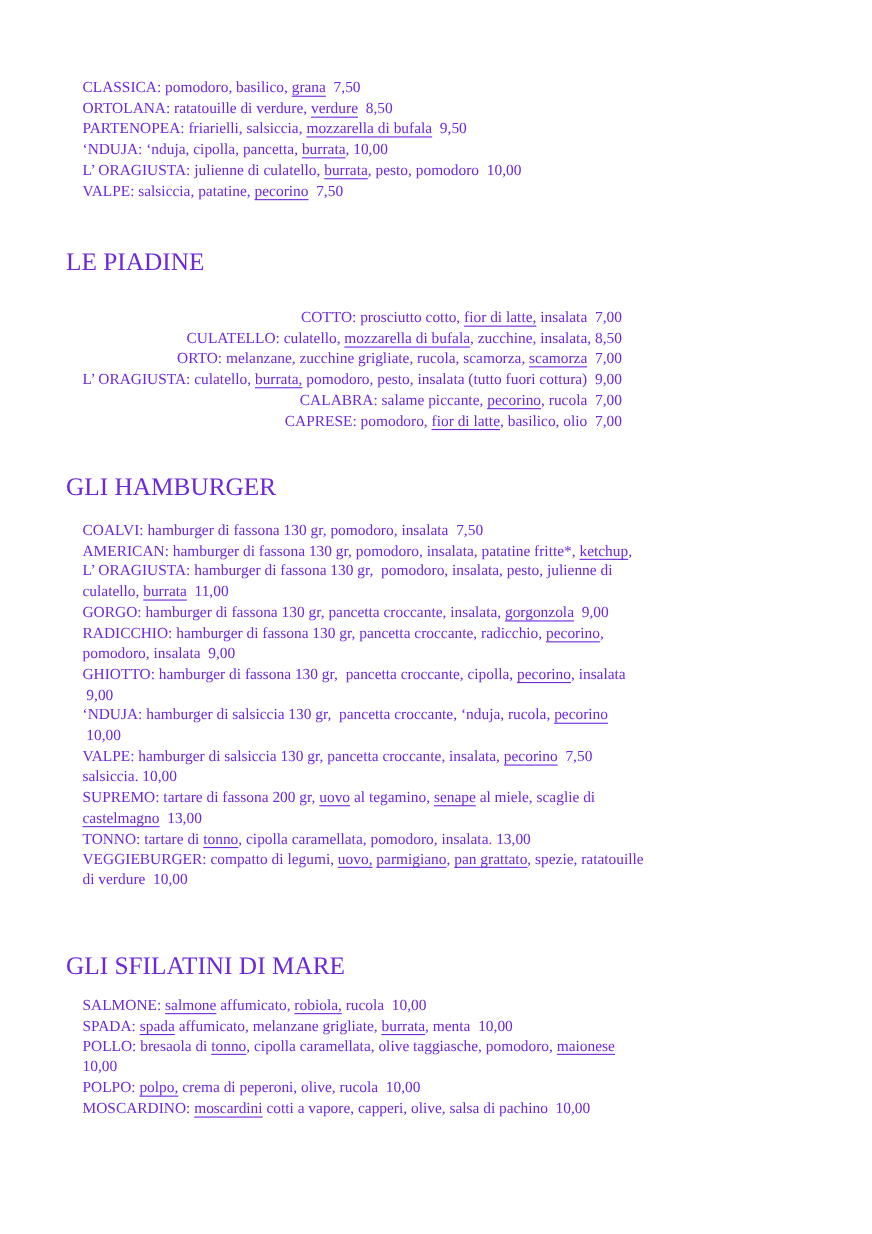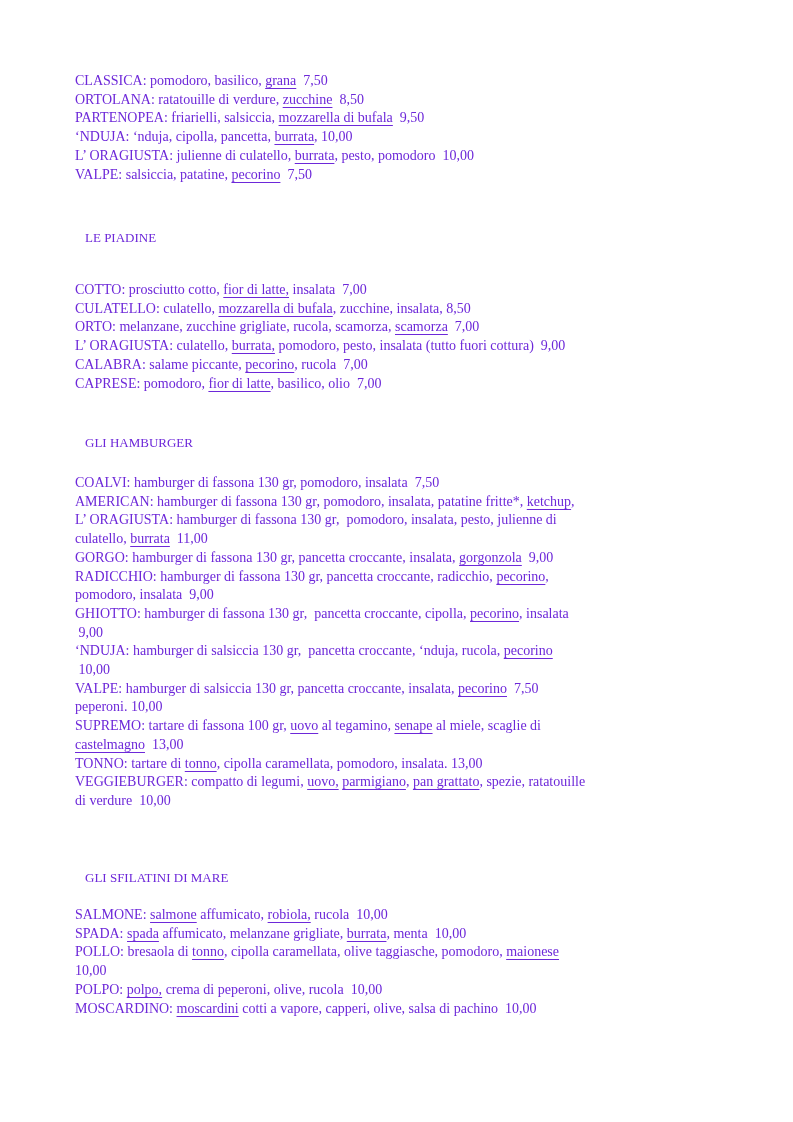--- a/index.html
+++ b/index.html
@@ -20,49 +20,49 @@
     position: absolute;
     left: 75px;
     font-size: 14px;
     line-height: 18.7px;
   }
   .menu-list .line {
     white-space: pre;
   }
   .heading {
     position: absolute;
-    left: 85px;
+    left: 60px;
     margin: 0;
-    font-size: 13px;
+    font-size: 23px;
     font-weight: 400;
     line-height: 20px;
     white-space: pre;
   }
   .u {
     text-decoration: underline;
     text-decoration-thickness: 1px;
     text-underline-offset: 2.5px;
   }
   #list-pizze     { top: 72px;  }
   #heading-piadine{ top: 228px; }
-  #list-piadine   { top: 281px; }
+  #list-piadine   { top: 281px; text-align: right; }
   #heading-hamburger { top: 433px; }
   #list-hamburger { top: 474px; }
   #heading-sfilatini { top: 868px; }
   #list-sfilatini { top: 906px; }
 </style>
 </head>
 <body>
 
 <div class="page">
 
   <section>
     <div class="menu-list" id="list-pizze">
         <div class="line"><span>CLASSICA: pomodoro, basilico, </span><span class="u">grana</span><span>  7,50</span></div>
-        <div class="line"><span>ORTOLANA: ratatouille di verdure, </span><span class="u">zucchine</span><span>  8,50</span></div>
+        <div class="line"><span>ORTOLANA: ratatouille di verdure, </span><span class="u">verdure</span><span>  8,50</span></div>
         <div class="line"><span>PARTENOPEA: friarielli, salsiccia, </span><span class="u">mozzarella di bufala</span><span>  9,50</span></div>
         <div class="line"><span>‘NDUJA: ‘nduja, cipolla, pancetta, </span><span class="u">burrata</span><span>, 10,00</span></div>
         <div class="line"><span>L’ ORAGIUSTA: julienne di culatello, </span><span class="u">burrata</span><span>, pesto, pomodoro  10,00</span></div>
         <div class="line"><span>VALPE: salsiccia, patatine, </span><span class="u">pecorino</span><span>  7,50</span></div>
       </div>
   </section>
 
   <section>
     <h2 class="heading" id="heading-piadine">LE PIADINE</h2>
     <div class="menu-list" id="list-piadine">
@@ -83,22 +83,22 @@
         <div class="line"><span>L’ ORAGIUSTA: hamburger di fassona 130 gr,  pomodoro, insalata, pesto, julienne di</span></div>
         <div class="line"><span>culatello, </span><span class="u">burrata</span><span>  11,00</span></div>
         <div class="line"><span>GORGO: hamburger di fassona 130 gr, pancetta croccante, insalata, </span><span class="u">gorgonzola</span><span>  9,00</span></div>
         <div class="line"><span>RADICCHIO: hamburger di fassona 130 gr, pancetta croccante, radicchio, </span><span class="u">pecorino</span><span>,</span></div>
         <div class="line"><span>pomodoro, insalata  9,00</span></div>
         <div class="line"><span>GHIOTTO: hamburger di fassona 130 gr,  pancetta croccante, cipolla, </span><span class="u">pecorino</span><span>, insalata</span></div>
         <div class="line"><span> 9,00</span></div>
         <div class="line"><span>‘NDUJA: hamburger di salsiccia 130 gr,  pancetta croccante, ‘nduja, rucola, </span><span class="u">pecorino</span></div>
         <div class="line"><span> 10,00</span></div>
         <div class="line"><span>VALPE: hamburger di salsiccia 130 gr, pancetta croccante, insalata, </span><span class="u">pecorino</span><span>  7,50</span></div>
-        <div class="line"><span>peperoni. 10,00</span></div>
-        <div class="line"><span>SUPREMO: tartare di fassona 100 gr, </span><span class="u">uovo</span><span> al tegamino, </span><span class="u">senape</span><span> al miele, scaglie di</span></div>
+        <div class="line"><span>salsiccia. 10,00</span></div>
+        <div class="line"><span>SUPREMO: tartare di fassona 200 gr, </span><span class="u">uovo</span><span> al tegamino, </span><span class="u">senape</span><span> al miele, scaglie di</span></div>
         <div class="line"><span class="u">castelmagno</span><span>  13,00</span></div>
         <div class="line"><span>TONNO: tartare di </span><span class="u">tonno</span><span>, cipolla caramellata, pomodoro, insalata. 13,00</span></div>
         <div class="line"><span>VEGGIEBURGER: compatto di legumi, </span><span class="u">uovo,</span><span> </span><span class="u">parmigiano</span><span>, </span><span class="u">pan grattato</span><span>, spezie, ratatouille</span></div>
         <div class="line"><span>di verdure  10,00</span></div>
       </div>
   </section>
 
   <section>
     <h2 class="heading" id="heading-sfilatini">GLI SFILATINI DI MARE</h2>
     <div class="menu-list" id="list-sfilatini">

